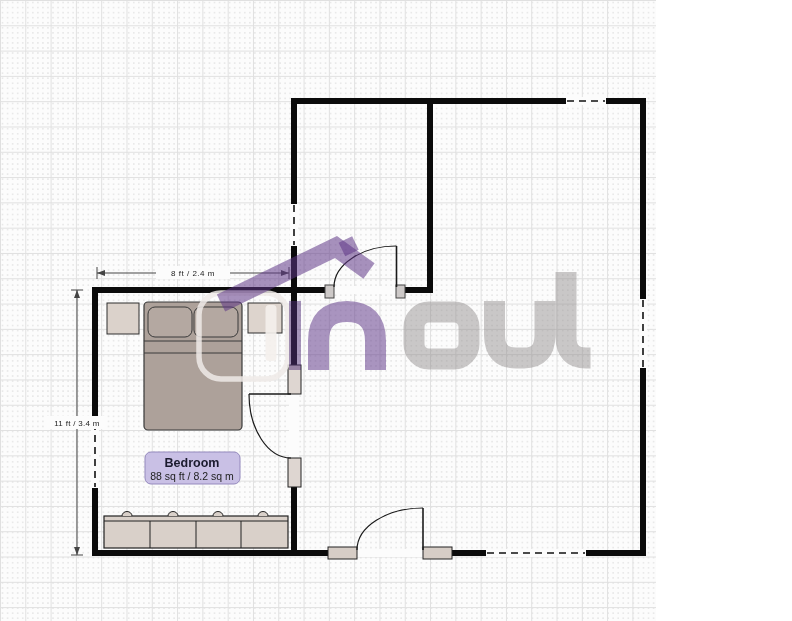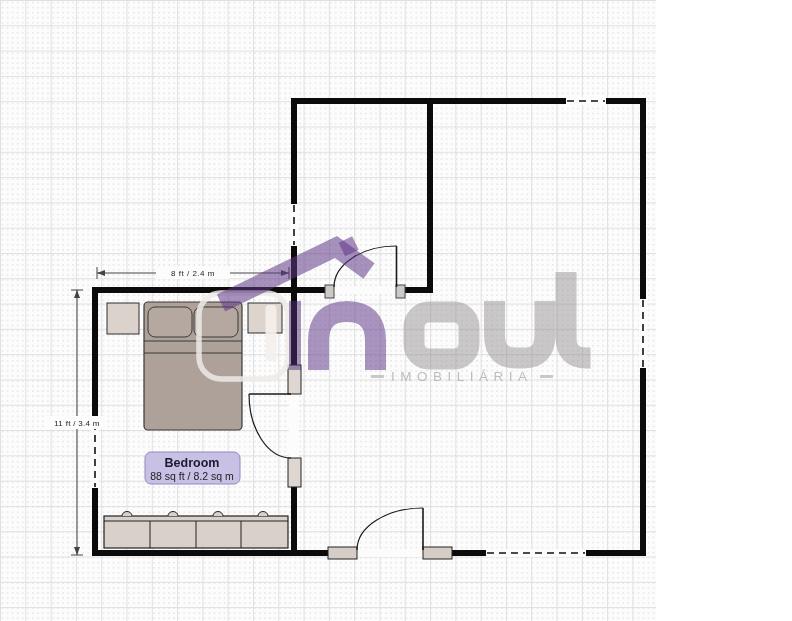--- a/index.html
+++ b/index.html
@@ -103,18 +103,13 @@
       <rect x="199" y="293" width="89" height="86" rx="22" fill="none" stroke="rgba(238,234,231,0.85)" stroke-width="5.5"></rect>
       <rect x="265.5" y="305" width="11" height="56" rx="3.5" fill="rgba(244,240,236,0.9)"></rect>
       <path d="M221,303 L336,247 L369,271" fill="none" stroke="rgba(95,55,135,0.55)" stroke-width="19" stroke-linejoin="miter"></path>
       <rect x="341" y="239" width="15" height="15" transform="rotate(-26 348 246)" fill="rgba(95,55,135,0.55)"></rect>
       <rect x="289" y="301" width="12" height="69" fill="rgba(80,45,120,0.5)"></rect>
       <path d="M318.5,370 L318.5,341 Q318.5,311.5 347,311.5 Q375.5,311.5 375.5,341 L375.5,370" fill="none" stroke="rgba(100,62,140,0.55)" stroke-width="21"></path>
       <rect x="414" y="312" width="55" height="47" rx="15" fill="none" stroke="rgba(140,135,135,0.45)" stroke-width="21"></rect>
       <path d="M494.5,301 L494.5,335 Q494.5,358 516,358 L524,358 Q545,358 545,335 L545,301" fill="none" stroke="rgba(140,135,135,0.45)" stroke-width="21"></path>
       <path d="M566,272 L566,337 Q566,358 586,358 L590.5,358" fill="none" stroke="rgba(140,135,135,0.45)" stroke-width="21"></path>
     </svg>
-  <div class="subtitle">
-    <span class="dash"></span>
-    <span class="subtitle-text">IMOBILIÁRIA</span>
-    <span class="dash"></span>
-  </div>
 </div>
 
 </body></html>

